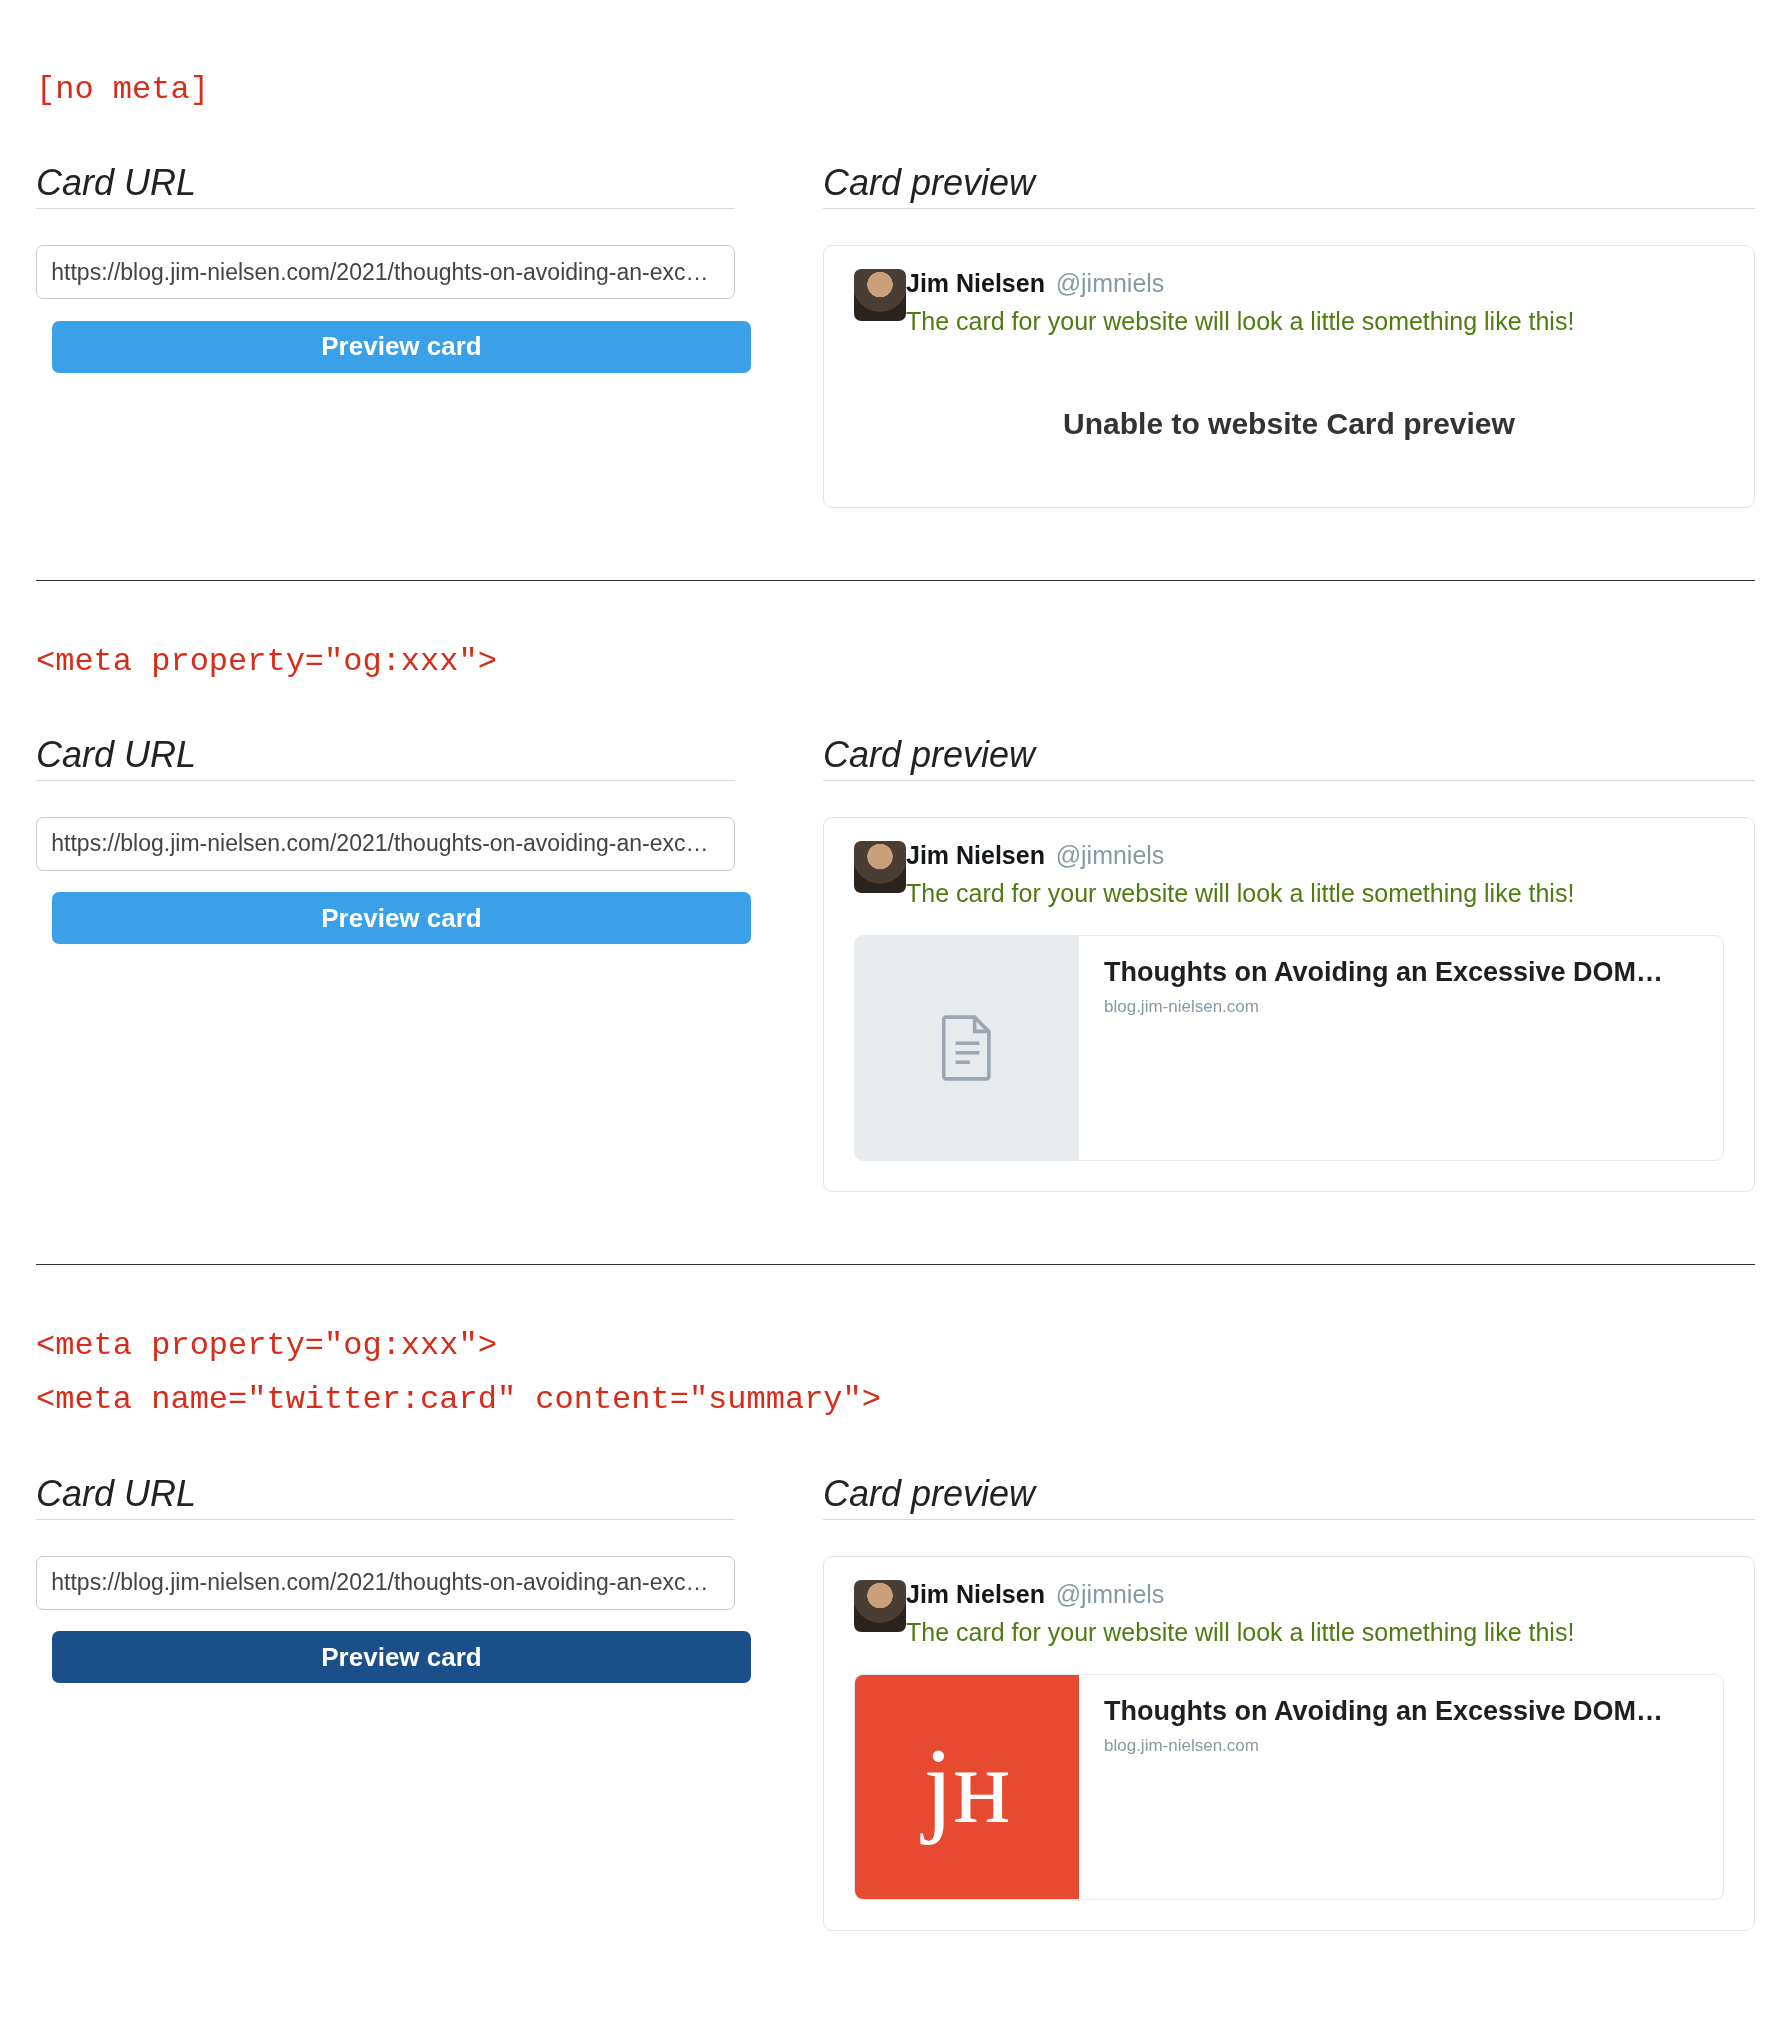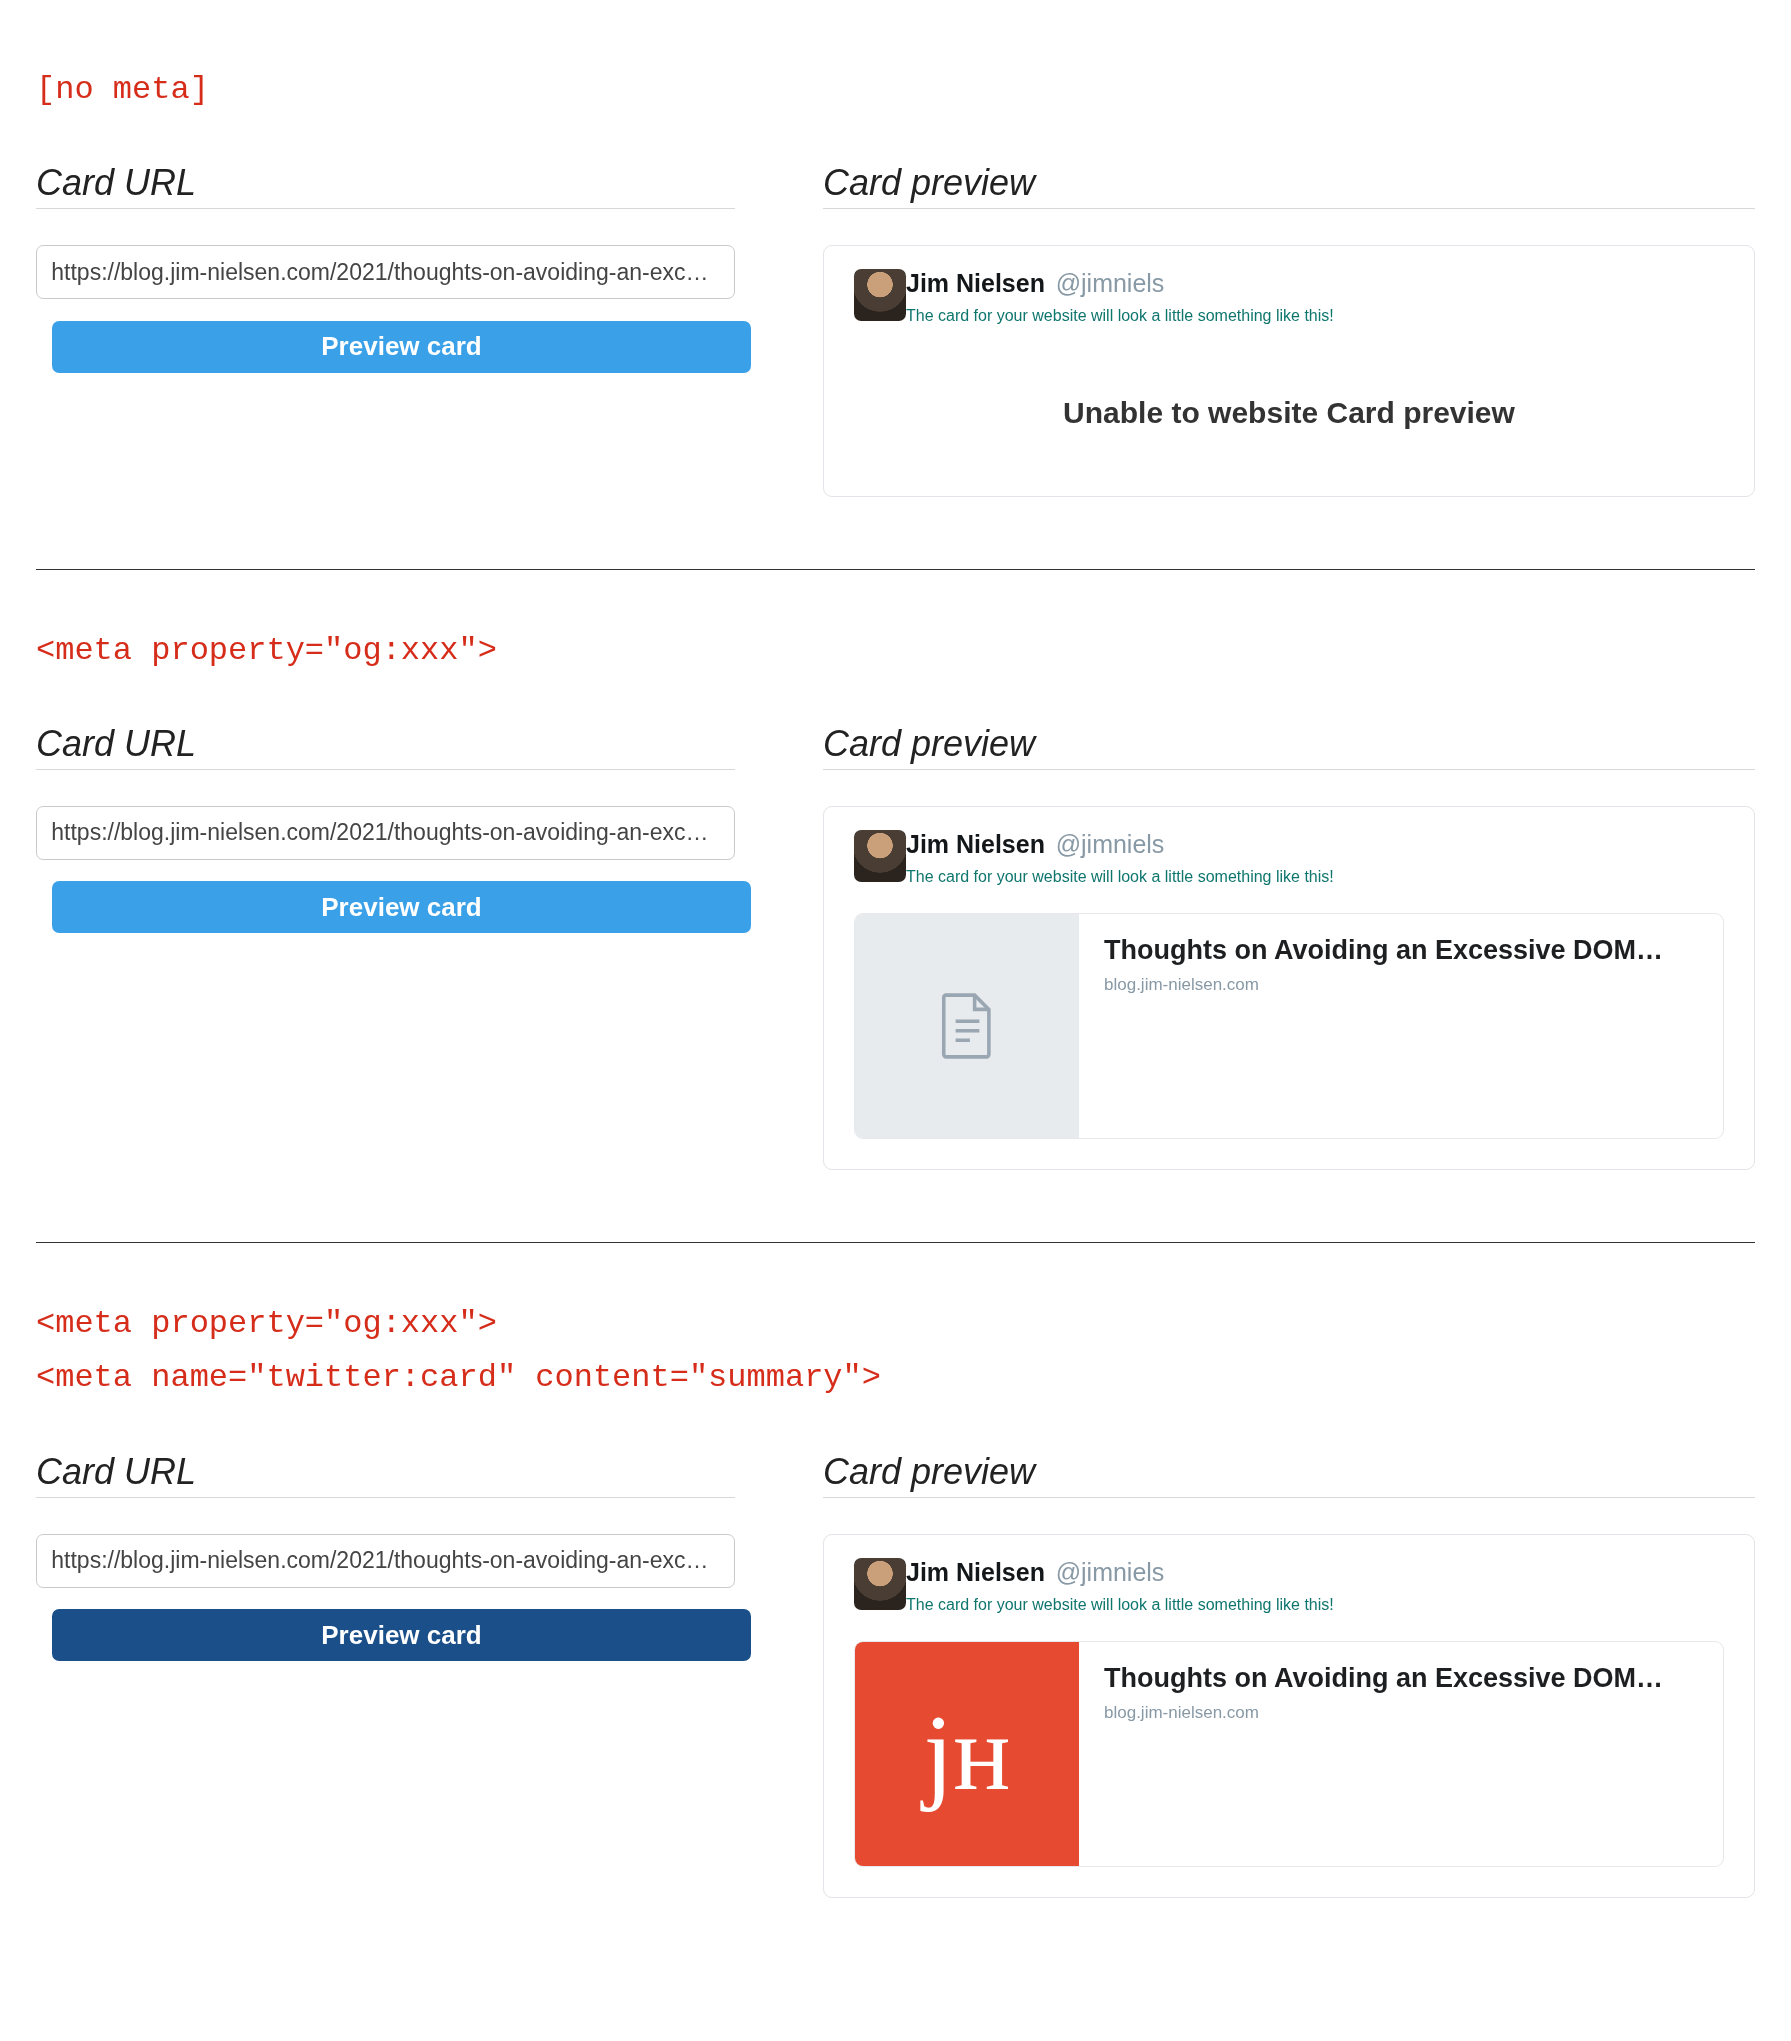--- a/index.html
+++ b/index.html
@@ -80,21 +80,21 @@
 
   .tweet-head { display: flex; margin-bottom: 7.2px; }
   .avatar {
     width: 52px; height: 52px; flex: 0 0 auto;
     border-radius: 7.2px;
     background: radial-gradient(circle at 50% 30%, #caa07a 0 28%, #4a3d33 29% 60%, #2b241e 61% 100%);
   }
   .name-row { display: flex; align-items: baseline; gap: 10.7px; }
   .display-name { font-weight: 700; color: #14171a; }
   .handle { color: #8899a6; }
-  .tweet-text { color: #0f766e; margin-top: 9px; font-size: 16px; }
+  .tweet-text { color: #4d7c0f; margin-top: 9px; font-size: 25px; }
 
   .err-msg {
     text-align: center;
     font-weight: 700;
     font-size: 30px;
     color: #333;
     padding: 63px 0 36px 0;
   }
 
   .link-card {

